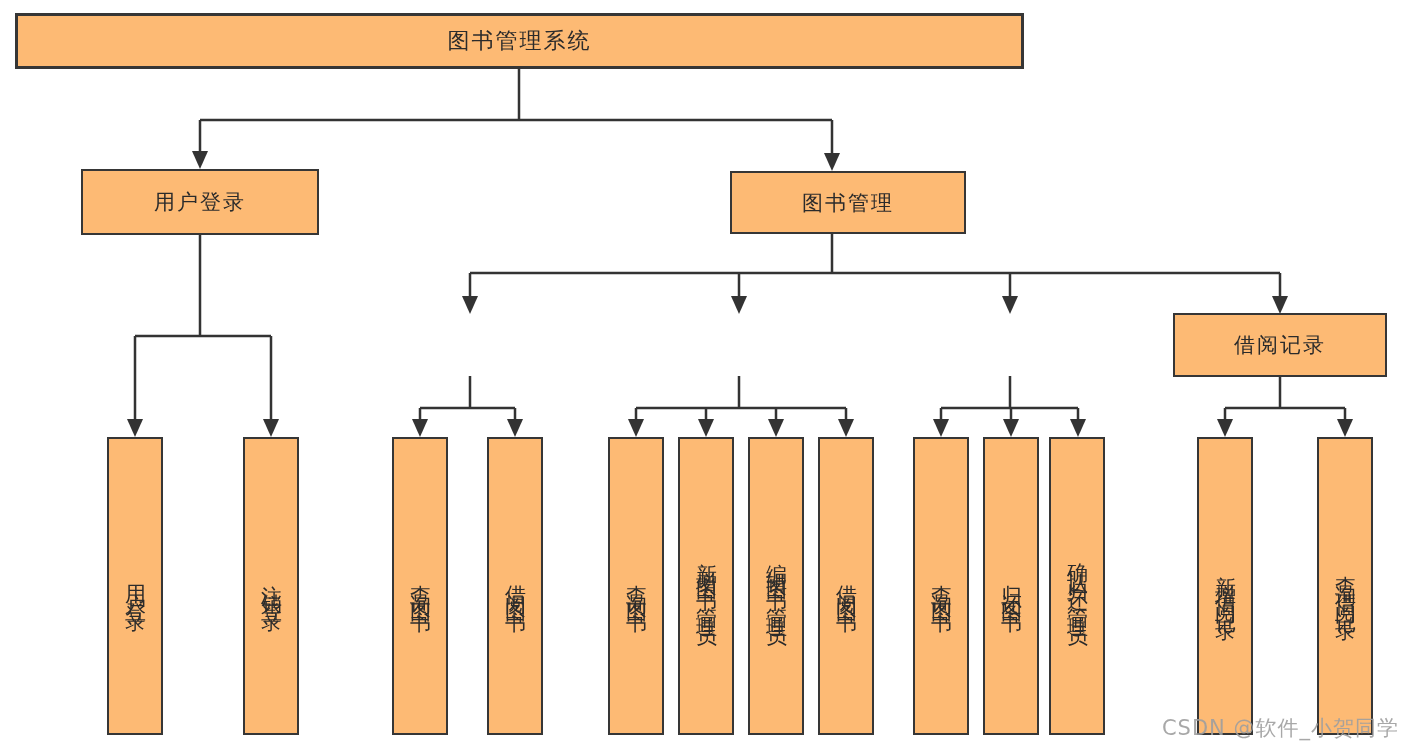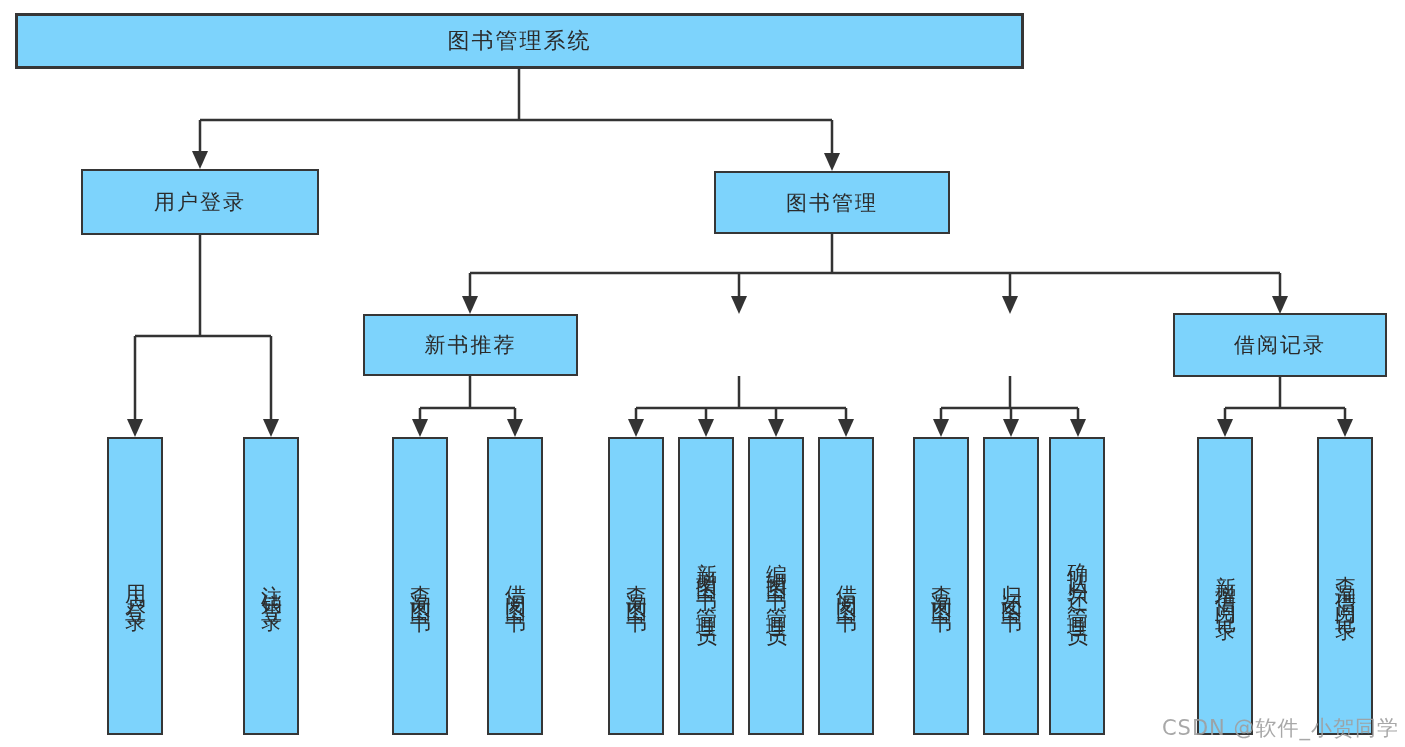--- a/index.html
+++ b/index.html
@@ -18,21 +18,21 @@
   .connectors {
     position: absolute;
     left: 0;
     top: 0;
     width: 1405px;
     height: 747px;
   }
   .box {
     position: absolute;
     box-sizing: border-box;
-    background: #7dd3fc;
+    background: #fdba74;
     border: 2px solid #363636;
     color: #2b2b2b;
     display: flex;
     align-items: center;
     justify-content: center;
     font-size: 21px;
     letter-spacing: 2px;
     z-index: 2;
   }
   .box.root {
@@ -43,21 +43,21 @@
     writing-mode: vertical-lr;
     text-orientation: mixed;
     letter-spacing: 9px;
     line-height: 1.1;
     font-size: 21px;
     white-space: nowrap;
   }
   
   .n-root     { left: 15px;   top: 13px;  width: 1009px; height: 56px; }
   .n-login    { left: 81px;   top: 169px; width: 238px;  height: 66px; }
-  .n-mgmt     { left: 714px;  top: 171px; width: 236px;  height: 63px; text-align: right; }
+  .n-mgmt     { left: 730px;  top: 171px; width: 236px;  height: 63px; text-align: right; }
   .n-newrec   { left: 363px;  top: 314px; width: 215px;  height: 62px; }
   .n-borrow   { left: 633px;  top: 314px; width: 213px;  height: 62px; }
   .n-current  { left: 903px;  top: 314px; width: 215px;  height: 62px; }
   .n-record   { left: 1173px; top: 313px; width: 214px;  height: 64px; }
   .leaf { top: 437px; width: 56px; height: 298px; }
   .l-u1 { left: 107px;  }
   .l-u2 { left: 243px;  }
   .l-n1 { left: 392px;  }
   .l-n2 { left: 487px;  }
   .l-b1 { left: 608px;  }
@@ -125,23 +125,20 @@
     <span>图书管理系统</span>
   </div>
 
   <div class="box n-login">
     <span>用户登录</span>
   </div>
   <div class="box n-mgmt">
     <span>图书管理</span>
   </div>
 
-  <div class="box n-newrec">
-    <span>新书推荐</span>
-  </div>
   <div class="box n-record">
     <span>借阅记录</span>
   </div>
 
   <div class="box leaf l-u1">
     <span class="vtext">用户登录</span>
   </div>
   <div class="box leaf l-u2">
     <span class="vtext">注销登录</span>
   </div>

